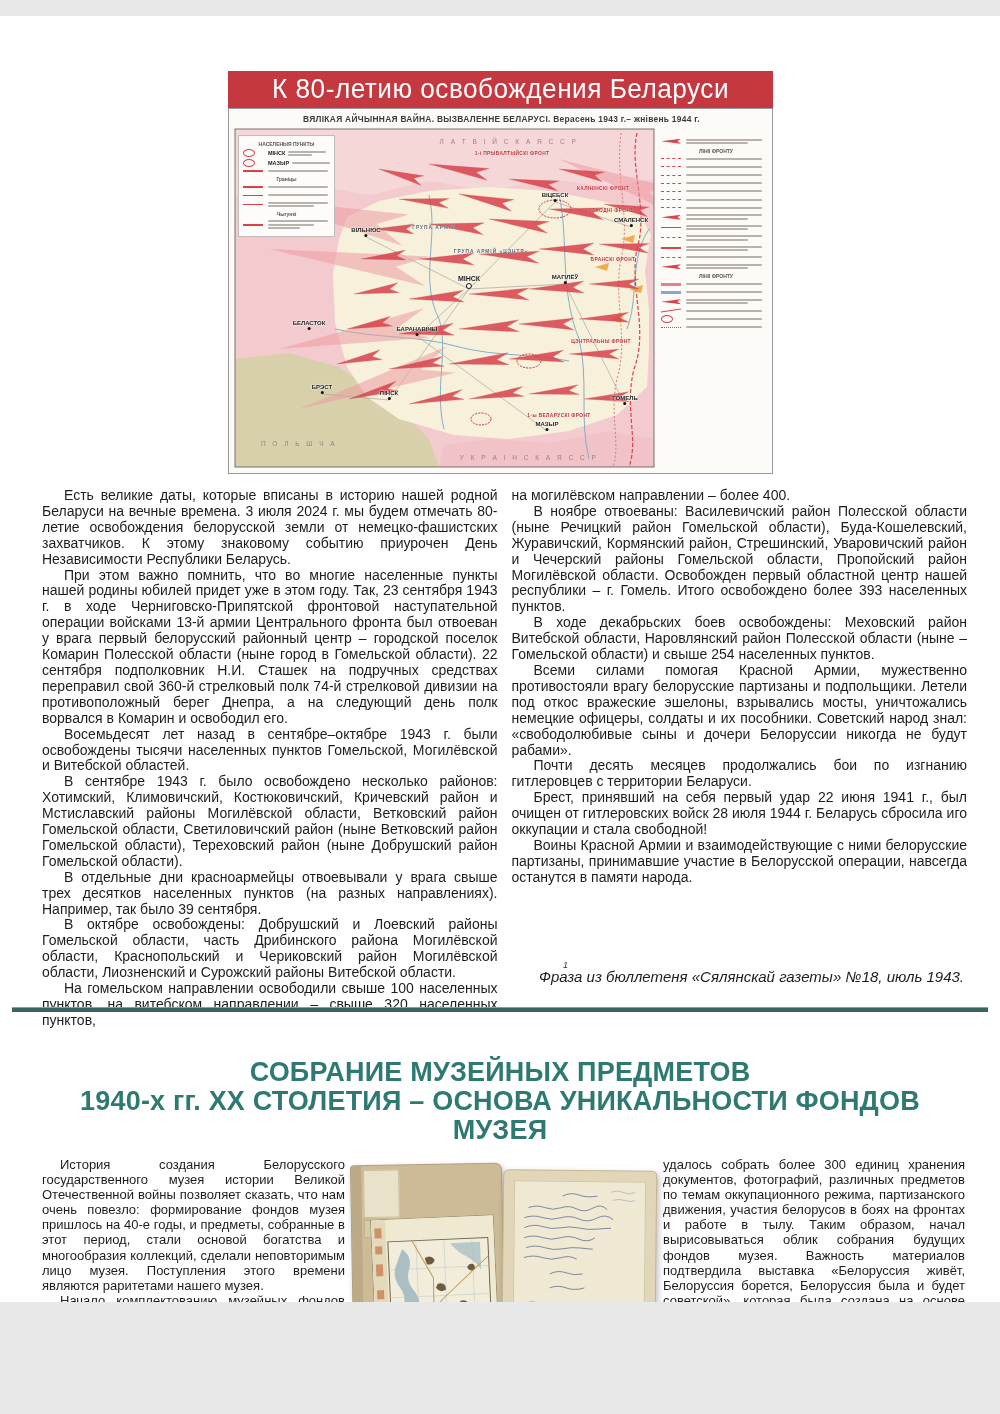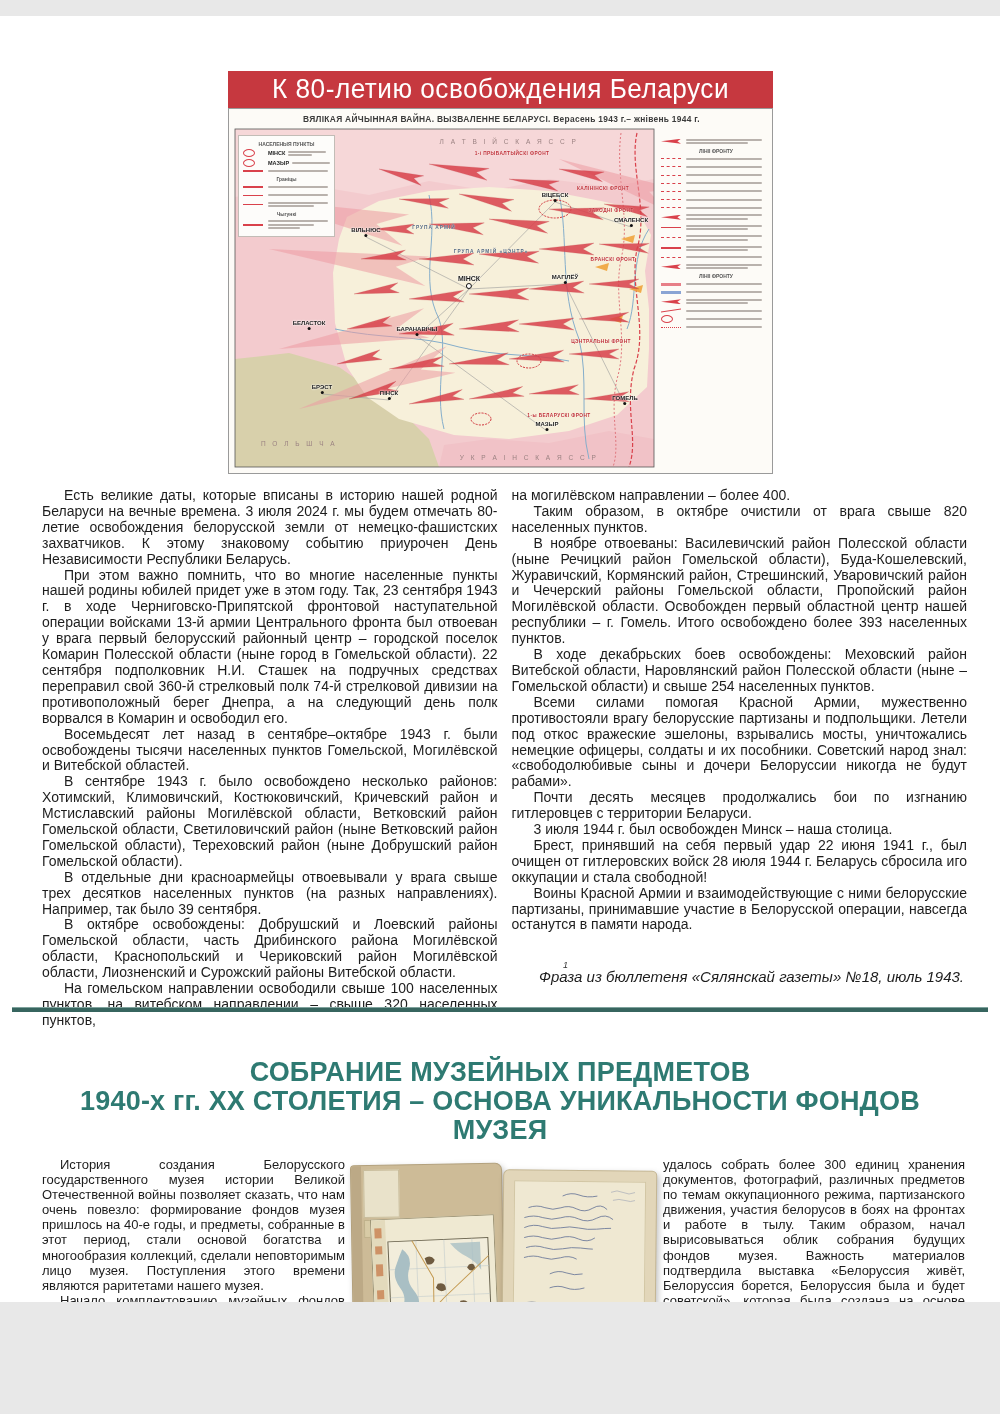--- a/index.html
+++ b/index.html
@@ -491,26 +491,24 @@
         <p class="para ind">Есть великие даты, которые вписаны в историю нашей родной Беларуси на вечные времена. 3 июля 2024 г. мы будем отмечать 80-летие освобождения белорусской земли от немецко-фашистских захватчиков. К этому знаковому событию приурочен День Независимости Республики Беларусь.</p>
         <p class="para ind">При этом важно помнить, что во многие населенные пункты нашей родины юбилей придет уже в этом году. Так, 23 сентября 1943 г. в ходе Черниговско-Припятской фронтовой наступательной операции войсками 13-й армии Центрального фронта был отвоеван у врага первый белорусский районный центр – городской поселок Комарин Полесской области (ныне город в Гомельской области). 22 сентября подполковник Н.И. Сташек на подручных средствах переправил свой 360-й стрелковый полк 74-й стрелковой дивизии на противоположный берег Днепра, а на следующий день полк ворвался в Комарин и освободил его.</p>
         <p class="para ind">Восемьдесят лет назад в сентябре–октябре 1943 г. были освобождены тысячи населенных пунктов Гомельской, Могилёвской и Витебской областей.</p>
         <p class="para ind">В сентябре 1943 г. было освобождено несколько районов: Хотимский, Климовичский, Костюковичский, Кричевский район и Мстиславский районы Могилёвской области, Ветковский район Гомельской области, Светиловичский район (ныне Ветковский район Гомельской области), Тереховский район (ныне Добрушский район Гомельской области).</p>
         <p class="para ind">В отдельные дни красноармейцы отвоевывали у врага свыше трех десятков населенных пунктов (на разных направлениях). Например, так было 39 сентября.</p>
         <p class="para ind">В октябре освобождены: Добрушский и Лоевский районы Гомельской области, часть Дрибинского района Могилёвской области, Краснопольский и Чериковский район Могилёвской области, Лиозненский и Сурожский районы Витебской области.</p>
         <p class="para ind">На гомельском направлении освободили свыше 100 населенных пунктов, на витебском направлении – свыше 320 населенных пунктов,</p>
       </div>
     <div class="col">
         <p class="para">на могилёвском направлении – более 400.</p>
-        <p class="para ind">Таким образом, в октябре очистили от врага свыше 820 населенных пунктов.</p>
         <p class="para ind">В ноябре отвоеваны: Василевичский район Полесской области (ныне Речицкий район Гомельской области), Буда-Кошелевский, Журавичский, Кормянский район, Стрешинский, Уваровичский район и Чечерский районы Гомельской области, Пропойский район Могилёвской области. Освобожден первый областной центр нашей республики – г. Гомель. Итого освобождено более 393 населенных пунктов.</p>
         <p class="para ind">В ходе декабрьских боев освобождены: Меховский район Витебской области, Наровлянский район Полесской области (ныне – Гомельской области) и свыше 254 населенных пунктов.</p>
         <p class="para ind">Всеми силами помогая Красной Армии, мужественно противостояли врагу белорусские партизаны и подпольщики. Летели под откос вражеские эшелоны, взрывались мосты, уничтожались немецкие офицеры, солдаты и их пособники. Советский народ знал: «свободолюбивые сыны и дочери Белоруссии никогда не будут рабами».</p>
         <p class="para ind">Почти десять месяцев продолжались бои по изгнанию гитлеровцев с территории Беларуси.</p>
-        <p class="para ind">3 июля 1944 г. был освобожден Минск – наша столица.</p>
         <p class="para ind">Брест, принявший на себя первый удар 22 июня 1941 г., был очищен от гитлеровских войск 28 июля 1944 г. Беларусь сбросила иго оккупации и стала свободной!</p>
         <p class="para ind">Воины Красной Армии и взаимодействующие с ними белорусские партизаны, принимавшие участие в Белорусской операции, навсегда останутся в памяти народа.</p>
       </div>
   </div>
   <div class="footnote-mark">1</div>
   <div class="attribution">Фраза из бюллетеня «Сялянскай газеты» №18, июль 1943.</div>
 
   <div class="rule"></div>
 
   <div class="mus-heading">

